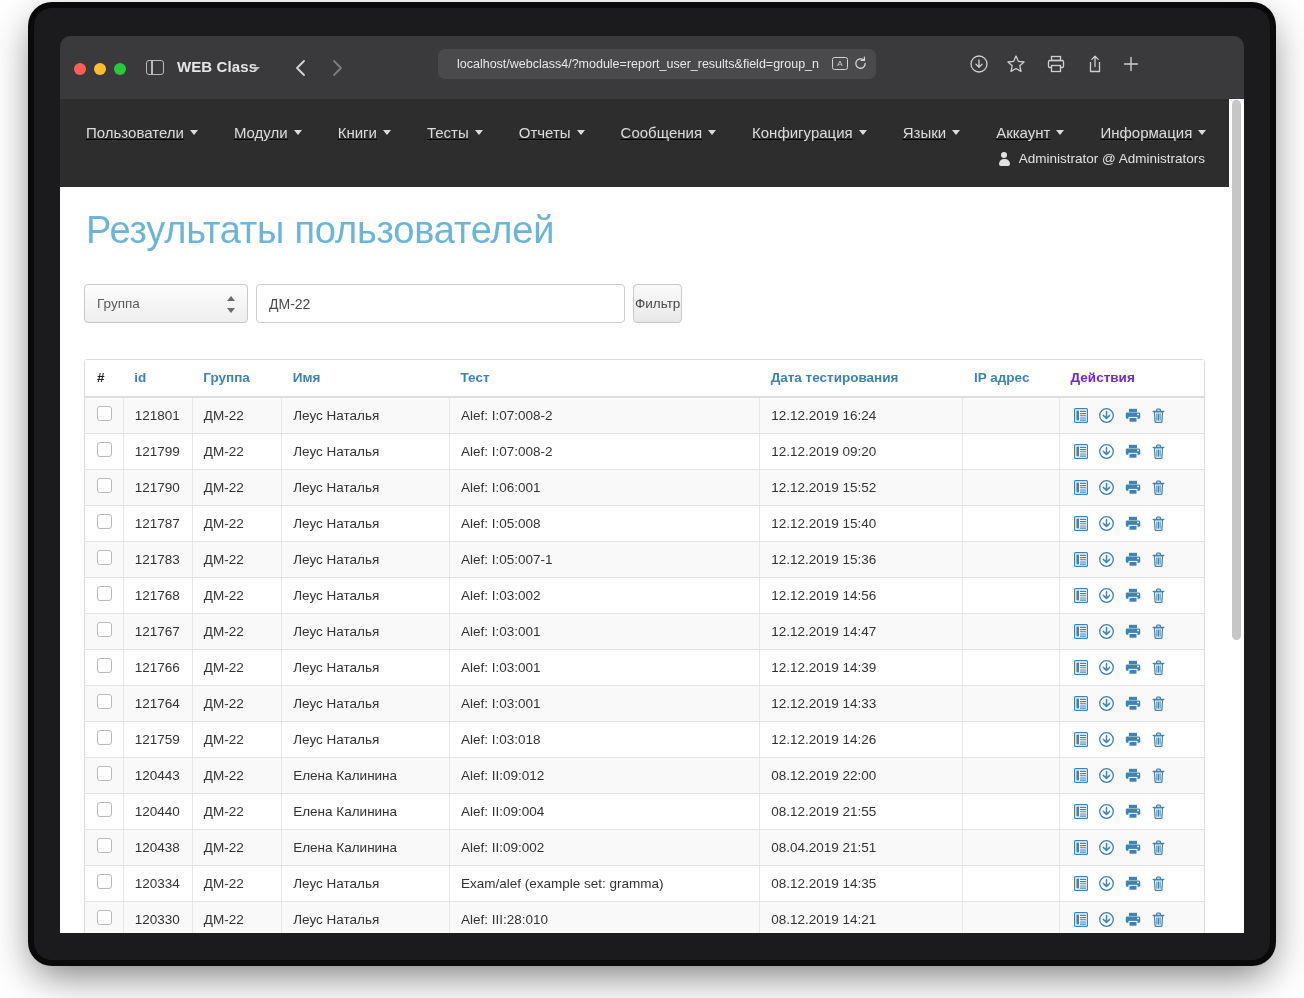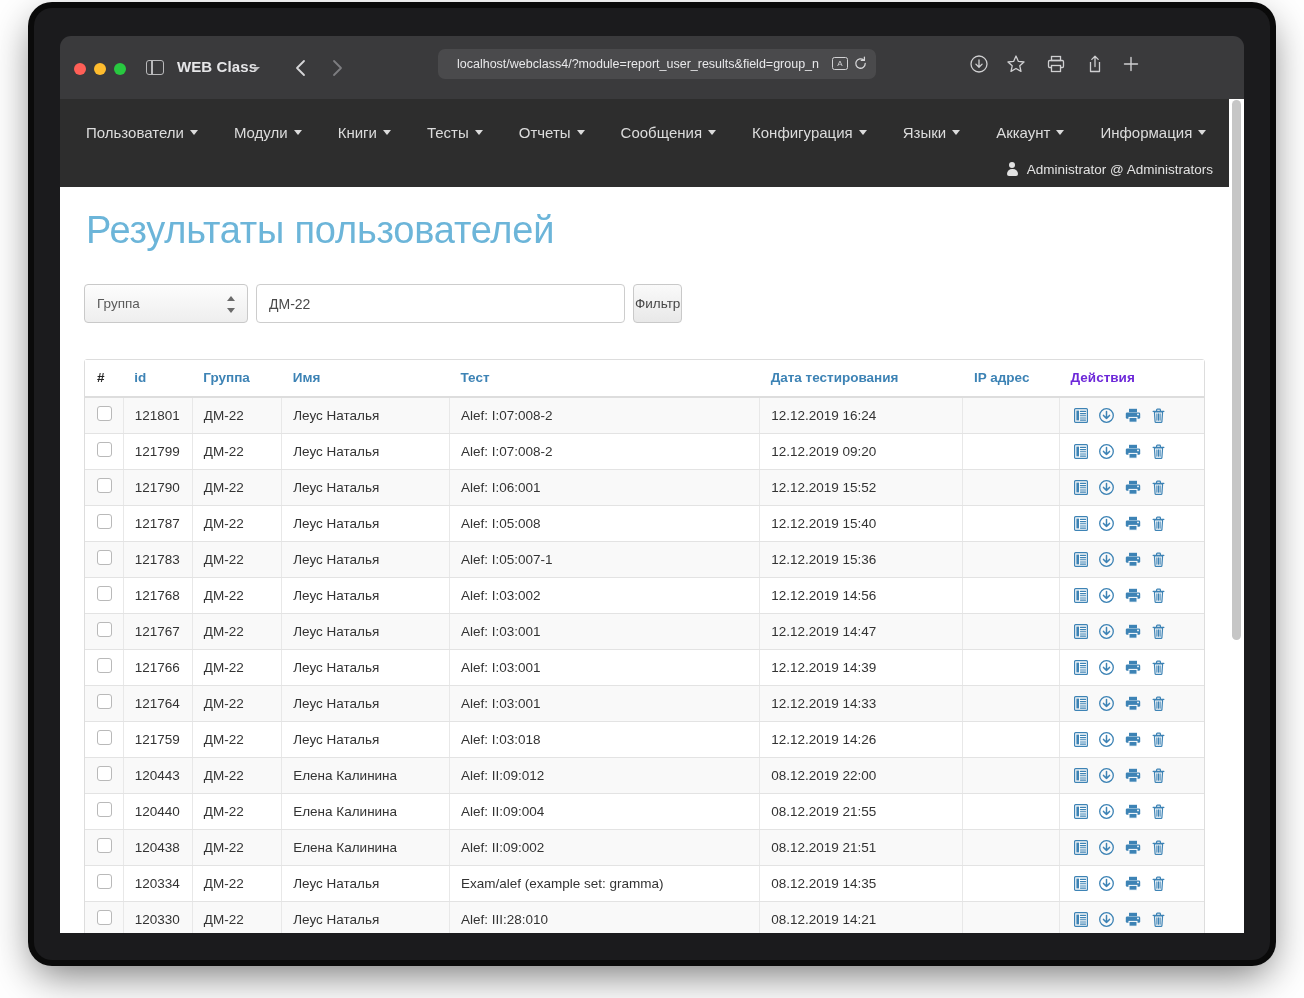--- a/index.html
+++ b/index.html
@@ -73,28 +73,28 @@
   #viewport {
     position: absolute; left: 26px; top: 91px;
     width: 1184px; height: 834px;
     background: #ffffff;
     overflow: hidden;
   }
   #page { position: absolute; left: 0; top: 0; width: 1169px; }
 
   
   #navbar { background: #2d2d2d; width: 1169px; }
-  #navrow1 { display: flex; align-items: center; padding: 15px 0 0 26px; height: 52px; }
+  #navrow1 { display: flex; align-items: center; padding: 15px 0 0 26px; height: 52px; text-decoration: underline; }
   .navitem { color: #dcdcdc; font-size: 15px; margin-right: 36px; white-space: nowrap;
     display: flex; align-items: center; cursor: pointer; }
   .navitem .caret { display:inline-block; margin-left: 6px; width: 0; height: 0;
     border-left: 4.5px solid transparent; border-right: 4.5px solid transparent;
     border-top: 5px solid #dcdcdc; }
-  #navrow2 { height: 36px; display: flex; align-items: center; justify-content: flex-end;
-    padding-right: 16px; }
+  #navrow2 { height: 36px; display: flex; align-items: flex-start; justify-content: flex-end;
+    padding-right: 24px; }
   .userblock { color: #e2e2e2; font-size: 13.5px; display: flex; align-items: center; gap: 9px; }
   .usericon { width: 11px; height: 14px; position: relative; display:inline-block; }
   .usericon:before { content:""; position:absolute; left:2.5px; top:0; width:6px; height:6px;
     border-radius:50%; background:#e2e2e2; }
   .usericon:after { content:""; position:absolute; left:0; top:7px; width:11px; height:7px;
     border-radius: 5px 5px 2px 2px; background:#e2e2e2; }
 
   
   #content { padding: 0 24px; }
   #pagetitle { color: #6cb5d9; font-size: 38px; font-weight: normal; margin: 22px 0 0 2px;
@@ -821,21 +821,21 @@
                       </span>
                     </div>
                   </td>
                 </tr>
                 <tr>
                   <td class="c-check"><span class="cbx"></span></td>
                   <td class="c-id">120438</td>
                   <td class="c-group">ДМ-22</td>
                   <td class="c-name">Елена Калинина</td>
                   <td class="c-test">Alef: II:09:002</td>
-                  <td class="c-date">08.12.2019 21:51</td>
+                  <td class="c-date">08.04.2019 21:51</td>
                   <td class="c-ip"></td>
                   <td class="c-actions">
                     <div class="acts">
                       <span>
                         <svg width="14" height="15" viewBox="0 0 14 15">
                           <rect x="0.6" y="0.6" width="12.8" height="13.8" rx="1" fill="none" stroke="#3d83b5" stroke-width="1.2"></rect>
                           <rect x="2.4" y="2.6" width="2.6" height="9.8" fill="#3d83b5"></rect>
                           <path d="M6.4 3.4h5.2M6.4 5.6h5.2M6.4 7.8h5.2M6.4 10h5.2M6.4 12.1h5.2" stroke="#3d83b5" stroke-width="1.1" stroke-linecap="round"></path>
                         </svg>
                       </span>

